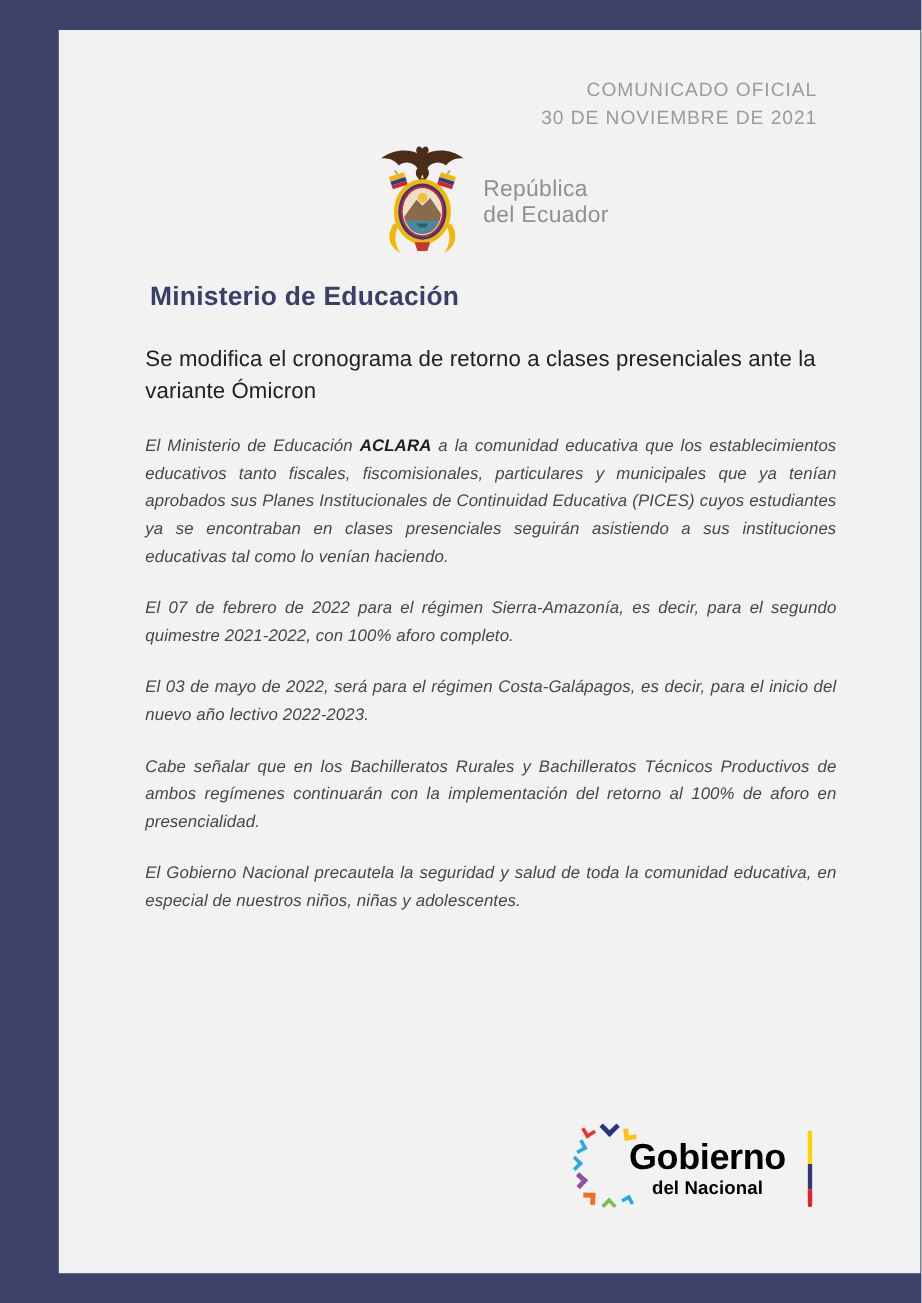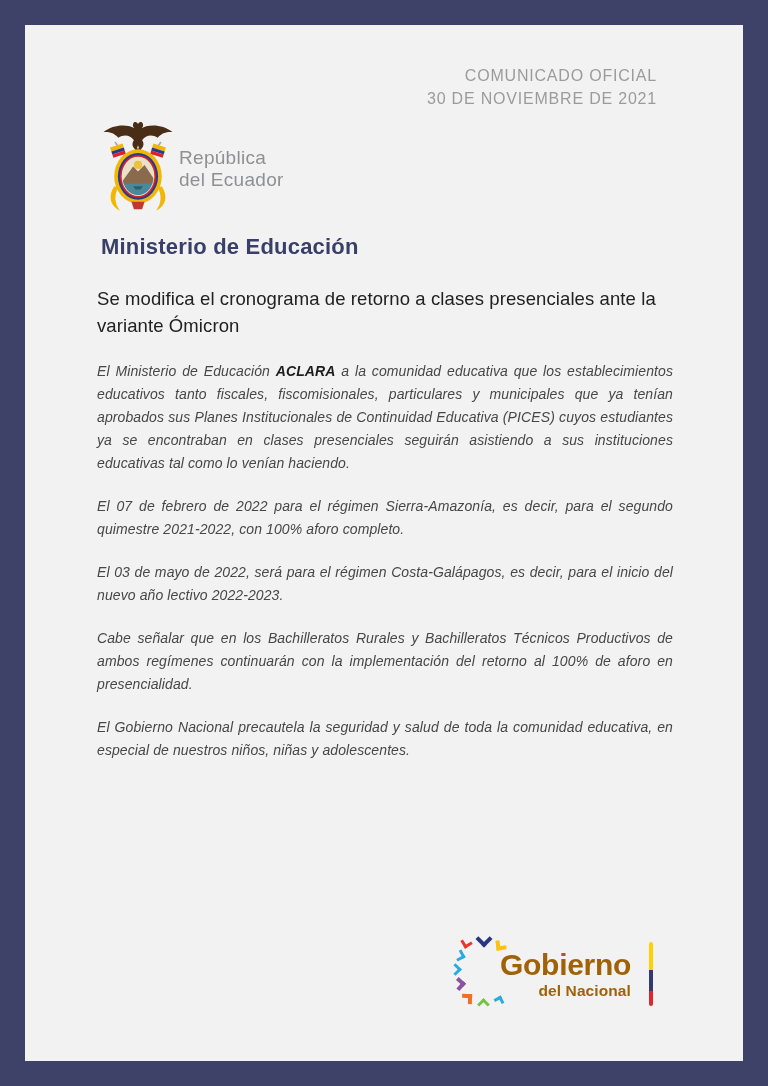--- a/index.html
+++ b/index.html
@@ -13,37 +13,40 @@
     width: 768px; height: 1086px;
     background: #3e4168;
     padding: 25px;
   }
   .sheet {
     box-sizing: border-box;
     width: 100%; height: 100%;
     background: #f2f2f3;
     display: flex; flex-direction: column;
     padding: 40px 70px 46px 72px;
+    margin-left: 24px;
   }
 
   
   .header-right {
     text-align: right;
     padding-right: 16px;
     color: #9b9b9b;
     font-size: 16px;
     line-height: 1.42;
     letter-spacing: 0.8px;
     font-weight: 400;
   }
 
   
   .logo-row {
     margin-top: 10px;
     display: flex; align-items: center;
+    gap: 10px;
+    justify-content: center;
   }
   .crest { width: 82px; height: 98px; flex: 0 0 auto; }
   .republica {
     color: #8f9091;
     font-size: 19px;
     line-height: 1.18;
     letter-spacing: 0.3px;
   }
   .ministry {
     margin-top: 16px;
@@ -79,23 +82,23 @@
     margin-top: auto;
     display: flex;
     justify-content: flex-end;
     align-items: center;
     padding-right: 4px;
   }
   .gob-logo { display: flex; align-items: center; }
   .burst { position: relative; width: 58px; height: 82px; flex: 0 0 auto; }
   .chev { position: absolute; box-sizing: border-box; }
   .brand-block {
-    text-align: right;
+    text-align: center;
     margin-left: -10px;
-    color: #a16207;
+    color: #000000;
     line-height: 1;
   }
   .brand-name { font-size: 30px; font-weight: 800; letter-spacing: -0.3px; }
   .brand-sub  { font-size: 15.5px; font-weight: 800; margin-top: 3px; letter-spacing: 0.1px; }
   .flag-bar {
     width: 4px; height: 64px;
     margin: 0 16px 0 18px;
     display: flex; flex-direction: column;
     border-radius: 2px; overflow: hidden;
     flex: 0 0 auto;

